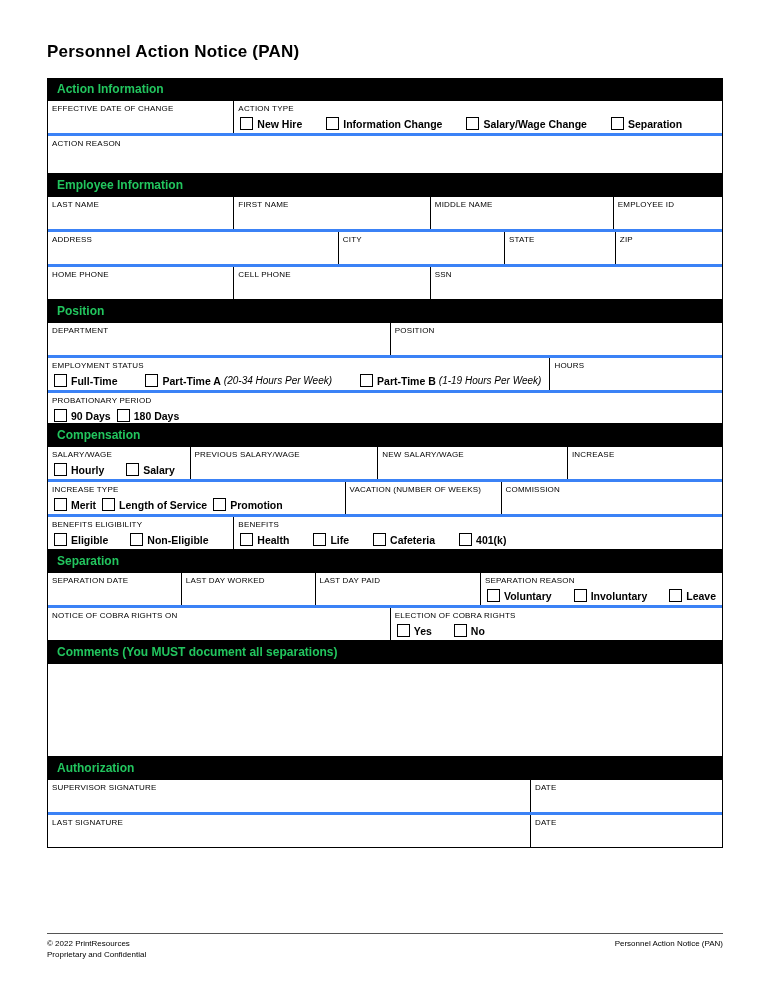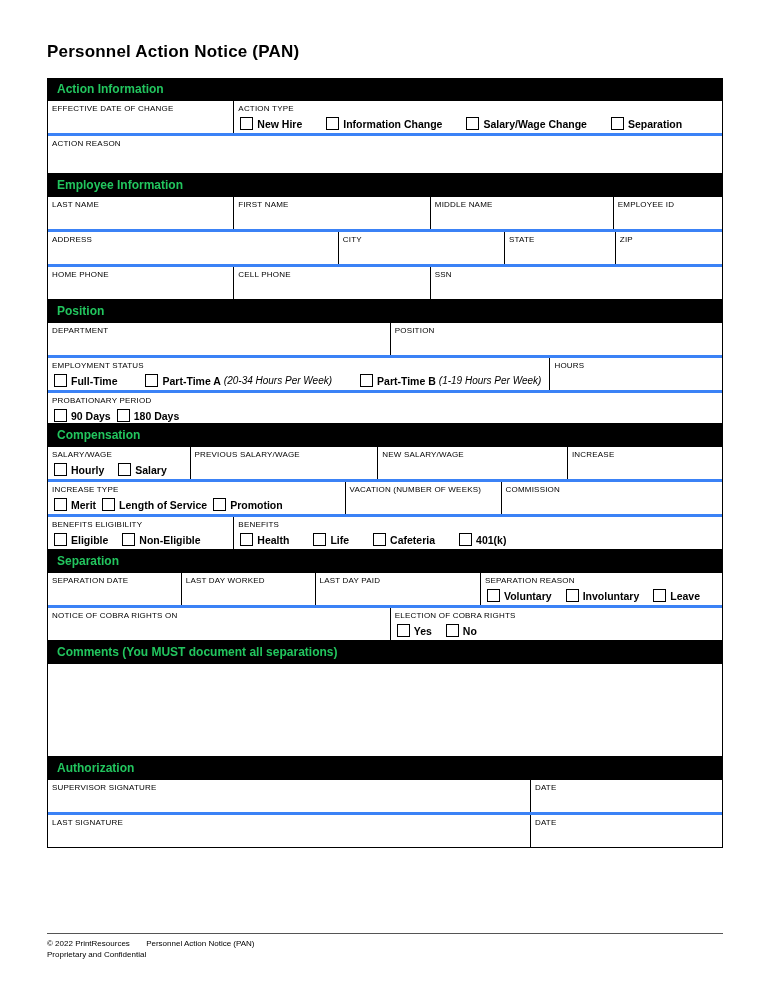--- a/index.html
+++ b/index.html
@@ -12,33 +12,33 @@
   .row{display:flex;border-bottom:3px solid #3b82f6}
   .row:last-child{border-bottom:none}
   .cell{border-right:1px solid #000;overflow:hidden}
   .cell:last-child{border-right:none}
   .fill{flex:1 1 auto;min-width:0}
   .h32{height:32px}
   .h37{height:37px}
   .h30{height:30px}
   .lbl{font-size:8px;padding:3px 4px 0 4px;letter-spacing:.2px;white-space:nowrap}
   .cbrow{display:flex;align-items:center;padding:4px 4px 0 6px;flex-wrap:nowrap}
-  .g14{column-gap:14px}.g20{column-gap:6px}.g24{column-gap:24px}.g28{column-gap:28px}
+  .g14{column-gap:22px}.g20{column-gap:6px}.g24{column-gap:24px}.g28{column-gap:28px}
   .cb{display:inline-flex;align-items:center;cursor:pointer}
   .box{width:11px;height:11px;border:1.5px solid #000;background:#fff;flex:0 0 auto;margin-right:4px}
   .cbl{font-size:10.5px;font-weight:bold;white-space:nowrap}
   .note{font-size:10px;font-style:italic;margin-left:3px;white-space:nowrap}
   .w163{width:16.3%}.w197{width:19.7%}.w21{width:21%}.w23{width:23%}.w244{width:24.4%}
   .w245{width:24.5%}.w27{width:27%}.w275{width:27.5%}.w277{width:27.7%}.w28{width:28%}
   .w29{width:29%}.w43{width:43%}.w44{width:44%}.w507{width:50.7%}.w537{width:53.7%}
   .w715{width:71.5%}.w744{width:74.4%}
   .comments-body{height:92px;border:1px solid #000;border-top:none;background:#fff}
   .footer{position:absolute;left:47px;top:933px;width:676px;font-size:8px}
   .footer-line{border-top:1px solid #555;margin-bottom:4px}
-  .footer-row{display:flex;align-items:flex-start}
+  .footer-row{display:flex;justify-content:space-between;align-items:flex-start}
   .footer-left div{line-height:11px}
   .footer-right{line-height:11px}
 </style>
 </head>
 <body>
 
 <div class="page">
 
   <h1 class="title">Personnel Action Notice (PAN)</h1>
 

